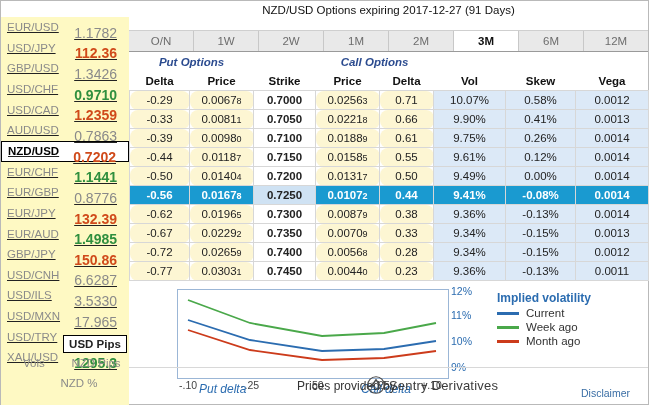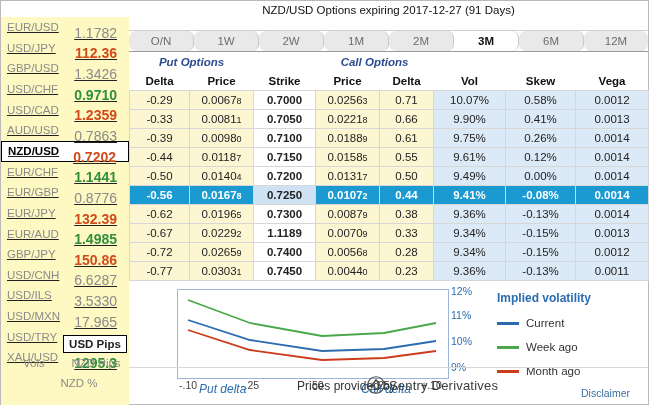--- a/index.html
+++ b/index.html
@@ -43,47 +43,47 @@
   .title{
     text-align:center;font-size:11.5px;color:#111;padding-top:3px;padding-bottom:14px;
     border-bottom:1px solid #cfcfcf;
   }
 
   
   .tabs{display:flex;height:20px;border-bottom:1px solid #9a9a9a;}
   .tab{
     flex:1;display:flex;align-items:center;justify-content:center;
     background:#e9e9e9;color:#6d6d6d;font-size:11.5px;
-    border-right:1px solid #c8c8c8;box-sizing:border-box;border-radius:7px;
+    border-right:1px solid #c8c8c8;box-sizing:border-box;
   }
   .tab:last-child{border-right:none;}
   .tab.active{background:#ffffff;color:#111;font-weight:bold;}
 
   
   table.opt{border-collapse:collapse;width:519px;table-layout:fixed;}
   table.opt td,table.opt th{font-size:11.5px;text-align:center;padding:0;height:19px;}
   .grp{font-style:italic;font-weight:bold;color:#2b4b8f;font-size:12px;}
   .colhdr{font-weight:bold;font-size:11.5px;color:#111;}
   .cell{border:1px solid #d7d7d7;box-sizing:border-box;}
-  .yellow{background:#fdf6d3;}
+  .yellow{background:#fdf6d3;border-radius:8px;}
   .blue{background:#dce9f7;}
   .strike{background:#ffffff;font-weight:bold;}
   .hl{background:#1a9ad0;color:#fff;font-weight:bold;}
   .hl2{background:#cfe2f3;font-weight:bold;}
   .sub{font-size:9px;vertical-align:baseline;}
 
   
   .chartwrap{position:relative;width:519px;height:110px;margin-top:6px;}
   .chartbox{position:absolute;left:48px;top:2px;width:270px;height:88px;border:1px solid #9bb6d6;background:#fff;}
   .ylab{position:absolute;font-size:10.5px;color:#2b6cb0;}
   .xlab{position:absolute;font-size:10.5px;color:#444;}
   .axlab{position:absolute;font-size:12px;color:#2b6cb0;font-style:italic;}
   .legend{position:absolute;left:368px;top:4px;width:150px;}
   .legend .ttl{color:#2b6cb0;font-size:12px;line-height:14px;font-weight:bold;}
-  .legend .item{display:flex;align-items:center;margin-top:12px;}
+  .legend .item{display:flex;align-items:center;margin-top:2px;}
   .legend .swatch{width:22px;height:3px;margin-right:7px;}
   .legend .ltxt{font-size:11.5px;color:#333;}
 
   
   .footer{position:absolute;left:0;top:372px;width:519px;height:30px;}
   .foot-txt{position:absolute;left:168px;top:6px;font-size:12px;color:#333;}
   .sentry-name{position:absolute;left:260px;top:5px;font-size:13px;color:#3b3b3b;letter-spacing:.2px;}
   .sentry-mark{position:absolute;left:238px;top:3px;width:18px;height:18px;}
   .disclaimer{position:absolute;left:452px;top:14px;font-size:10.5px;color:#3a6ea5;}
   .hr{position:absolute;left:0;top:366px;width:519px;border-top:1px solid #d8d8d8;}
@@ -291,21 +291,21 @@
             <td class="cell strike">0.7300</td>
             <td class="cell yellow"><span>0.0087</span><span class="sub">9</span></td>
             <td class="cell yellow">0.38</td>
             <td class="cell blue">9.36%</td>
             <td class="cell blue">-0.13%</td>
             <td class="cell blue">0.0014</td>
           </tr>
           <tr>
             <td class="cell yellow">-0.67</td>
             <td class="cell yellow"><span>0.0229</span><span class="sub">2</span></td>
-            <td class="cell strike">1.1189</td>
+            <td class="cell strike">0.7350</td>
             <td class="cell yellow"><span>0.0070</span><span class="sub">9</span></td>
             <td class="cell yellow">0.33</td>
             <td class="cell blue">9.34%</td>
             <td class="cell blue">-0.15%</td>
             <td class="cell blue">0.0013</td>
           </tr>
           <tr>
             <td class="cell yellow">-0.72</td>
             <td class="cell yellow"><span>0.0265</span><span class="sub">9</span></td>
             <td class="cell strike">0.7400</td>

